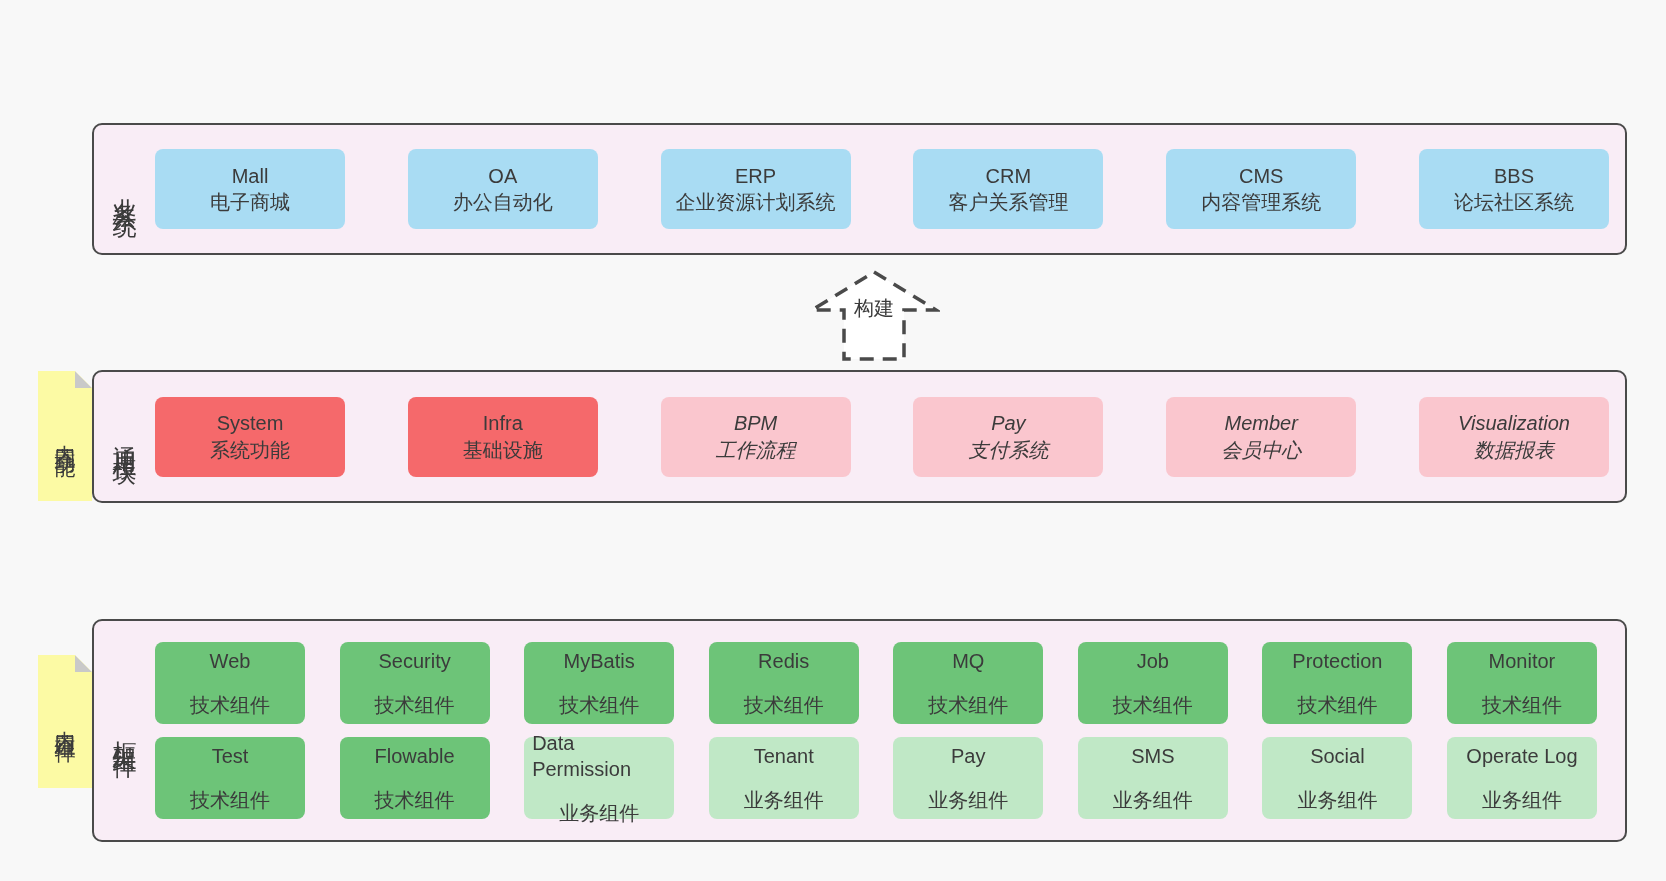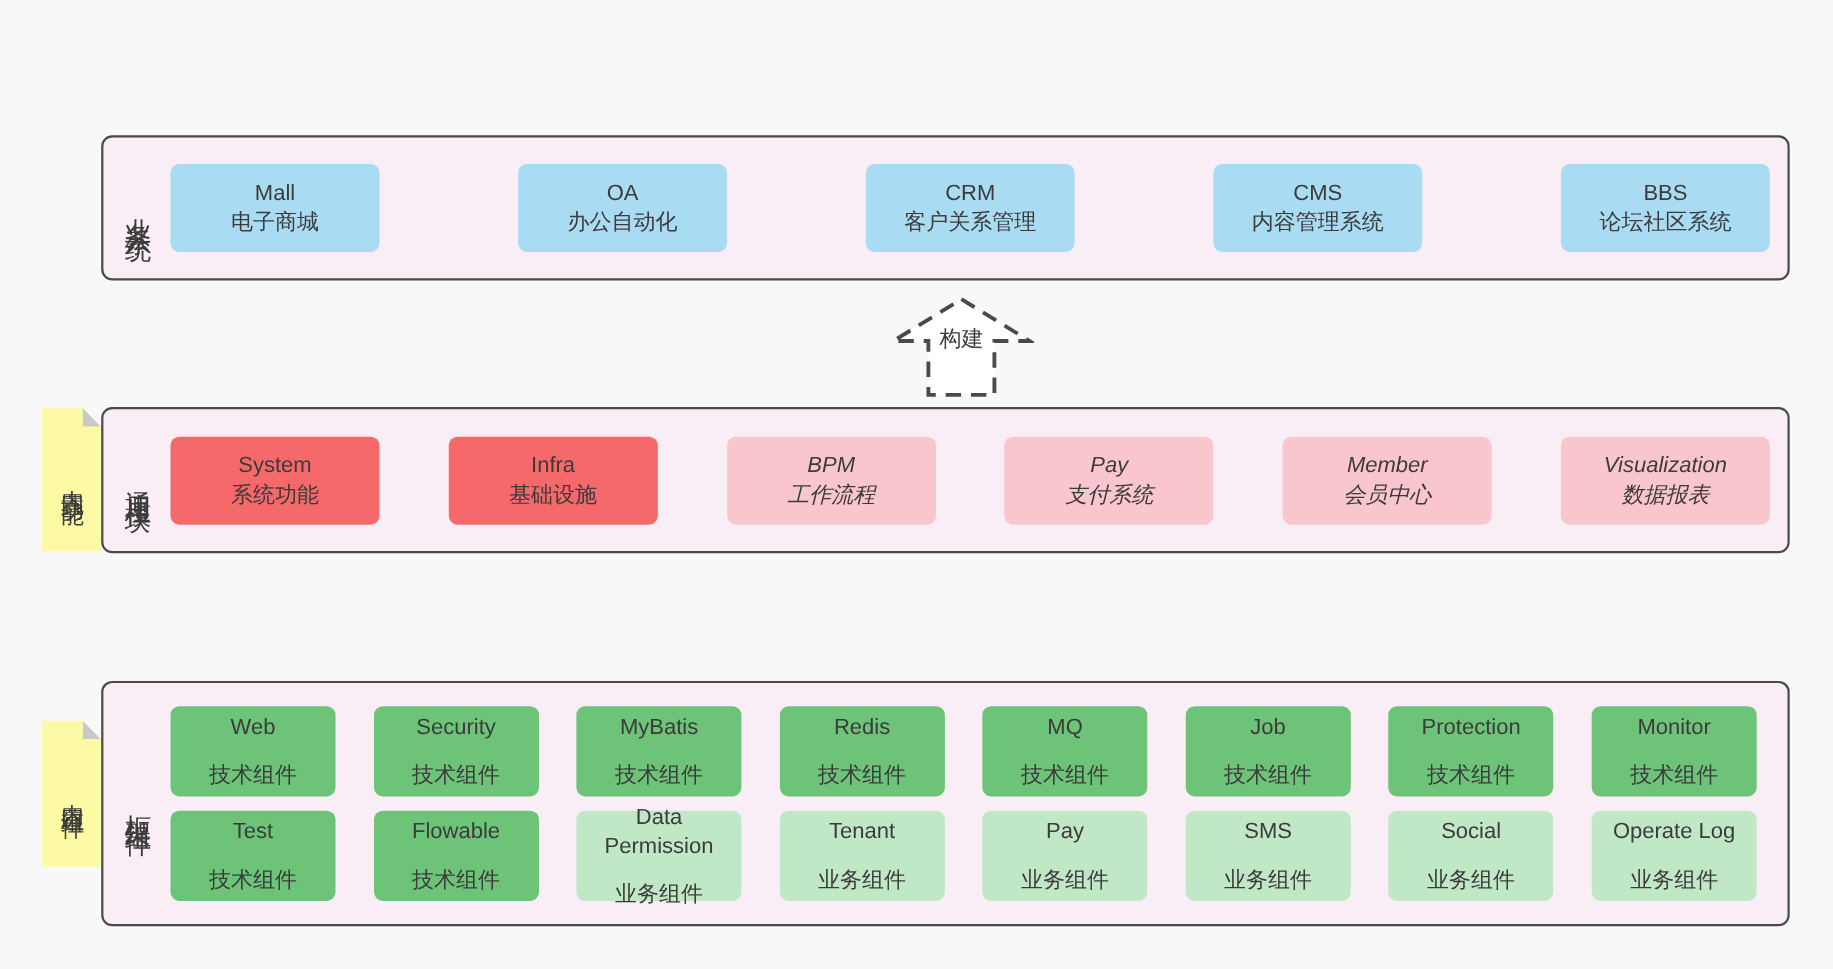--- a/index.html
+++ b/index.html
@@ -63,21 +63,20 @@
   }
   .band-3 .box-row + .box-row { margin-top: 13px; }
 
   
   .box {
     border-radius: 8px;
     display: flex;
     flex-direction: column;
     align-items: center;
     justify-content: center;
-    text-align: center;
     font-size: 20px;
     line-height: 1.32;
     padding: 2px 8px;
     box-sizing: border-box;
     color: var(--text, #3b3b3b);
   }
   .band-1 .box, .band-2 .box { width: 190px; height: 80px; }
   .band-3 .box { width: 150px; height: 82px; gap: 17px; }
 
   .box.blue        { background: var(--blue, #a9dcf3); }
@@ -148,20 +147,24 @@
       <div class="box-row">
         <div class="box blue">
           <div>Mall</div>
           <div>电子商城</div>
         </div>
         <div class="box blue">
           <div>OA</div>
           <div>办公自动化</div>
         </div>
         <div class="box blue">
+          <div>ERP</div>
+          <div>企业资源计划系统</div>
+        </div>
+        <div class="box blue">
           <div>CRM</div>
           <div>客户关系管理</div>
         </div>
         <div class="box blue">
           <div>CMS</div>
           <div>内容管理系统</div>
         </div>
         <div class="box blue">
           <div>BBS</div>
           <div>论坛社区系统</div>

